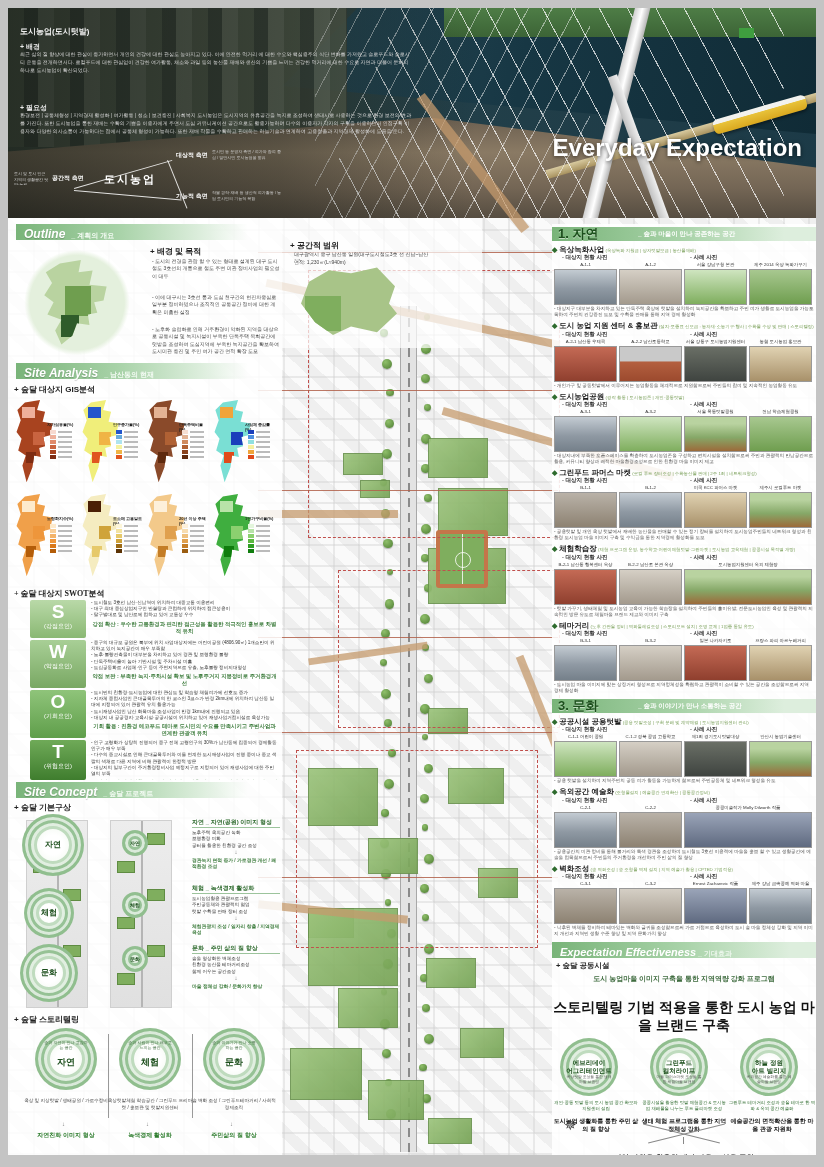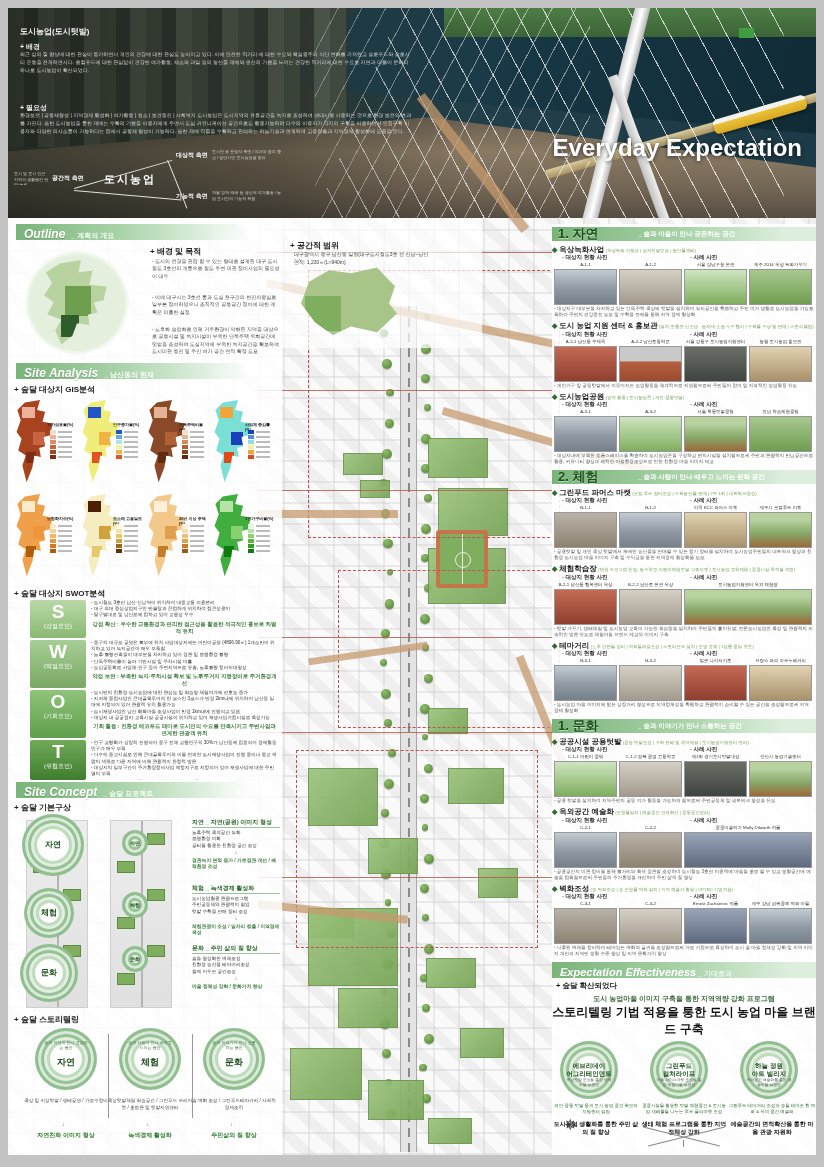--- a/index.html
+++ b/index.html
@@ -155,21 +155,21 @@
   .rcap { font-size:4.6px; color:#555; line-height:1.3; max-height:13px; overflow:hidden; margin-top:1px; padding:0 2px; }
 
   
   .exp { position:relative; padding-top:2px; }
   .exp .ebar { position:relative; height:16px; margin-bottom:3px;
      background:linear-gradient(90deg,#79b479 0%,#a9d3a9 50%,#ddeedd 90%); }
   .exp .ebar .t { color:#fff; font-size:11px; font-weight:bold; font-style:italic; padding-left:8px; line-height:16px; display:inline-block; }
   .exp .ebar .s { color:#eef8ee; font-size:7px; font-weight:bold; }
   .exp .et { font-size:7.5px; font-weight:bold; color:#222; padding-left:4px; }
   .exp .l1 { text-align:center; font-size:7px; color:#3e6b3e; font-weight:bold; margin-top:3px; }
-  .exp .l2 { text-align:center; font-size:12px; color:#111; font-weight:bold; margin-top:0; }
+  .exp .l2 { text-align:center; font-size:14px; color:#111; font-weight:bold; margin-top:15px; }
   .ecircles { position:relative; height:60px; margin-top:3px; }
   .ecirc { position:absolute; top:0; width:58px; height:58px; }
   .ecirc .nm { font-size:6.5px; line-height:1.2; }
   .ecirc .nt { position:absolute; left:6%; right:6%; top:66%; text-align:center; font-size:3.8px; color:#555; line-height:1.25; }
   .ecols { display:flex; margin-top:2px; }
   .ecol { width:88px; text-align:center; }
   .ecol .n { font-size:4.4px; color:#2e6b2e; line-height:1.3; min-height:17px; }
   .ecol .r { font-size:6px; font-weight:bold; color:#111; line-height:1.25; margin-top:1px; }
   .efinal { text-align:center; font-size:7.5px; font-weight:bold; color:#222; line-height:1.35; margin-top:10px; }
   .vee { position:relative; height:10px; }
@@ -608,21 +608,21 @@
               <div class="ltxt"></div>
             </div>
             <div class="lrow">
               <div class="chip" style="background: rgb(15, 125, 13);"></div>
               <div class="ltxt"></div>
             </div>
           </div>
         </div>
       </div>
 
-  <div class="ptitle" style="left:6px; top:580px;">+ 숲달 대상지 SWOT분석</div>
+  <div class="ptitle" style="left:6px; top:580px;font-family:Liberation Serif, serif;">+ 숲달 대상지 SWOT분석</div>
   <div id="swotWrap">
         <div class="swot-row" style="top: 592px; height: 38px;">
           <div class="swot-key" style="background: linear-gradient(rgb(185, 217, 168), rgb(138, 184, 115));">
             <span class="L">S</span>
             <span class="T">(강점요인)</span>
           </div>
           <div class="swot-body clip">
             <div class="b">- 도시철도 3호선 남산·신남역이 위치하여 대중교통 이용편리</div>
             <div class="b">- 대구 최대 중심상업지구인 반월당과 근접하게 위치하여 접근성용이</div>
             <div class="b">- 달구벌대로 및 남산로에 접하고 있어 교통성 우수</div>
@@ -840,25 +840,20 @@
               <div class="pl">서울 목동텃밭공원</div>
               <div class="px" style="background: linear-gradient(rgb(185, 211, 160) 20%, rgb(134, 168, 104) 60%, rgb(156, 106, 58));"></div>
             </div>
             <div class="ph" style="width: 63px;">
               <div class="pl">전남 학습체험공원</div>
               <div class="px" style="background: linear-gradient(rgb(168, 200, 144), rgb(111, 158, 79));"></div>
             </div>
           </div>
           <div class="rcap">- 대상지내에 부족한 오픈스페이스를 확충하여 도시농업존을 구성하고 편의시설을 설치함으로써 주민과 관광객의 만남공간으로 활용, 커뮤니티 향상과 쾌적한 마을환경조성으로 인한 친환경 마을 이미지 제고</div>
         </div>
-        <div class="rsec">
-          <div class="bar"></div>
-          <div class="nm">2. 체험</div>
-          <div class="sub">_ 숲과 사람이 만나 배우고 느끼는 문화 공간</div>
-        </div>
         <div class="ritem">
           <div class="rtitle"><span class="dm">◆ </span><span>그린푸드 파머스 마켓</span><span class="rtags"> (로컬 푸드 장터조성 | 수확농산물 판매 | 2주 1회 | 네트워크형성)</span></div>
           <div class="rlabels">
             <div class="cur">- 대상지 현황 사진</div>
             <div class="cas">- 사례 사진</div>
           </div>
           <div class="photos">
             <div class="ph" style="width: 63px;">
               <div class="pl">B-1-1</div>
               <div class="px" style="background: linear-gradient(rgb(185, 178, 168), rgb(141, 130, 114));"></div>
@@ -921,21 +916,21 @@
             </div>
             <div class="ph" style="width: 63px;">
               <div class="pl">프랑스 파리 아르누베거리</div>
               <div class="px" style="background: linear-gradient(rgb(224, 210, 178), rgb(168, 145, 106));"></div>
             </div>
           </div>
           <div class="rcap">- 도시농업 마을 이미지에 맞는 상징거리 형성으로 지역정체성을 확립하고 관광객이 소비할 수 있는 공간을 조성함으로써 지역 경제 활성화</div>
         </div>
         <div class="rsec">
           <div class="bar"></div>
-          <div class="nm">1. 문화</div>
+          <div class="nm">3. 문화</div>
           <div class="sub">_ 숲과 이야기가 만나 소통하는 공간</div>
         </div>
         <div class="ritem">
           <div class="rtitle"><span class="dm">◆ </span><span>공공시설 공용텃밭</span><span class="rtags"> (공용 텃밭조성 | 구획 분배 및 계약체결 | 도시농업지원센터 관리)</span></div>
           <div class="rlabels">
             <div class="cur">- 대상지 현황 사진</div>
             <div class="cas">- 사례 사진</div>
           </div>
           <div class="photos">
             <div class="ph" style="width: 63px;">
@@ -1000,21 +995,21 @@
             </div>
             <div class="ph" style="width: 63px;">
               <div class="pl">제주 강남 금속공예 벽화 마을</div>
               <div class="px" style="background: linear-gradient(rgb(195, 203, 210), rgb(143, 153, 163) 55%, rgb(117, 128, 138));"></div>
             </div>
           </div>
           <div class="rcap">- 낙후된 벽체를 정비하여 테마있는 벽화와 글귀를 조성함으로써 가로 거점으로 육성하여 도시 숲 마을 정체성 강화 및 지역 이미지 개선과 지역민 생활 수준 향상 및 지역 문화가치 향상</div>
         </div>
         <div class="exp">
           <div class="ebar"><span class="t">Expectation Effectiveness</span><span class="s"> _ 기대효과</span></div>
-          <div class="et">+ 숲달 확산되었다</div>
+          <div class="et">+ 숲달 공동시설</div>
           <div class="l1">도시 농업마을 이미지 구축을 통한 지역역량 강화 프로그램</div>
           <div class="l2">스토리텔링 기법 적용을 통한 도시 농업 마을 브랜드 구축</div>
           <div class="ecircles">
             <div class="spiral ecirc" style="left: 8px;">
               <div class="nm nm" style="font-size: 6.5px;">
                 <div class="nm1">에브리데이</div>
                 <div class="nm2">어그리테인먼트</div>
               </div>
               <div class="nt">옥상텃밭 조성을 통한 생태마을 브랜딩</div>
             </div>

